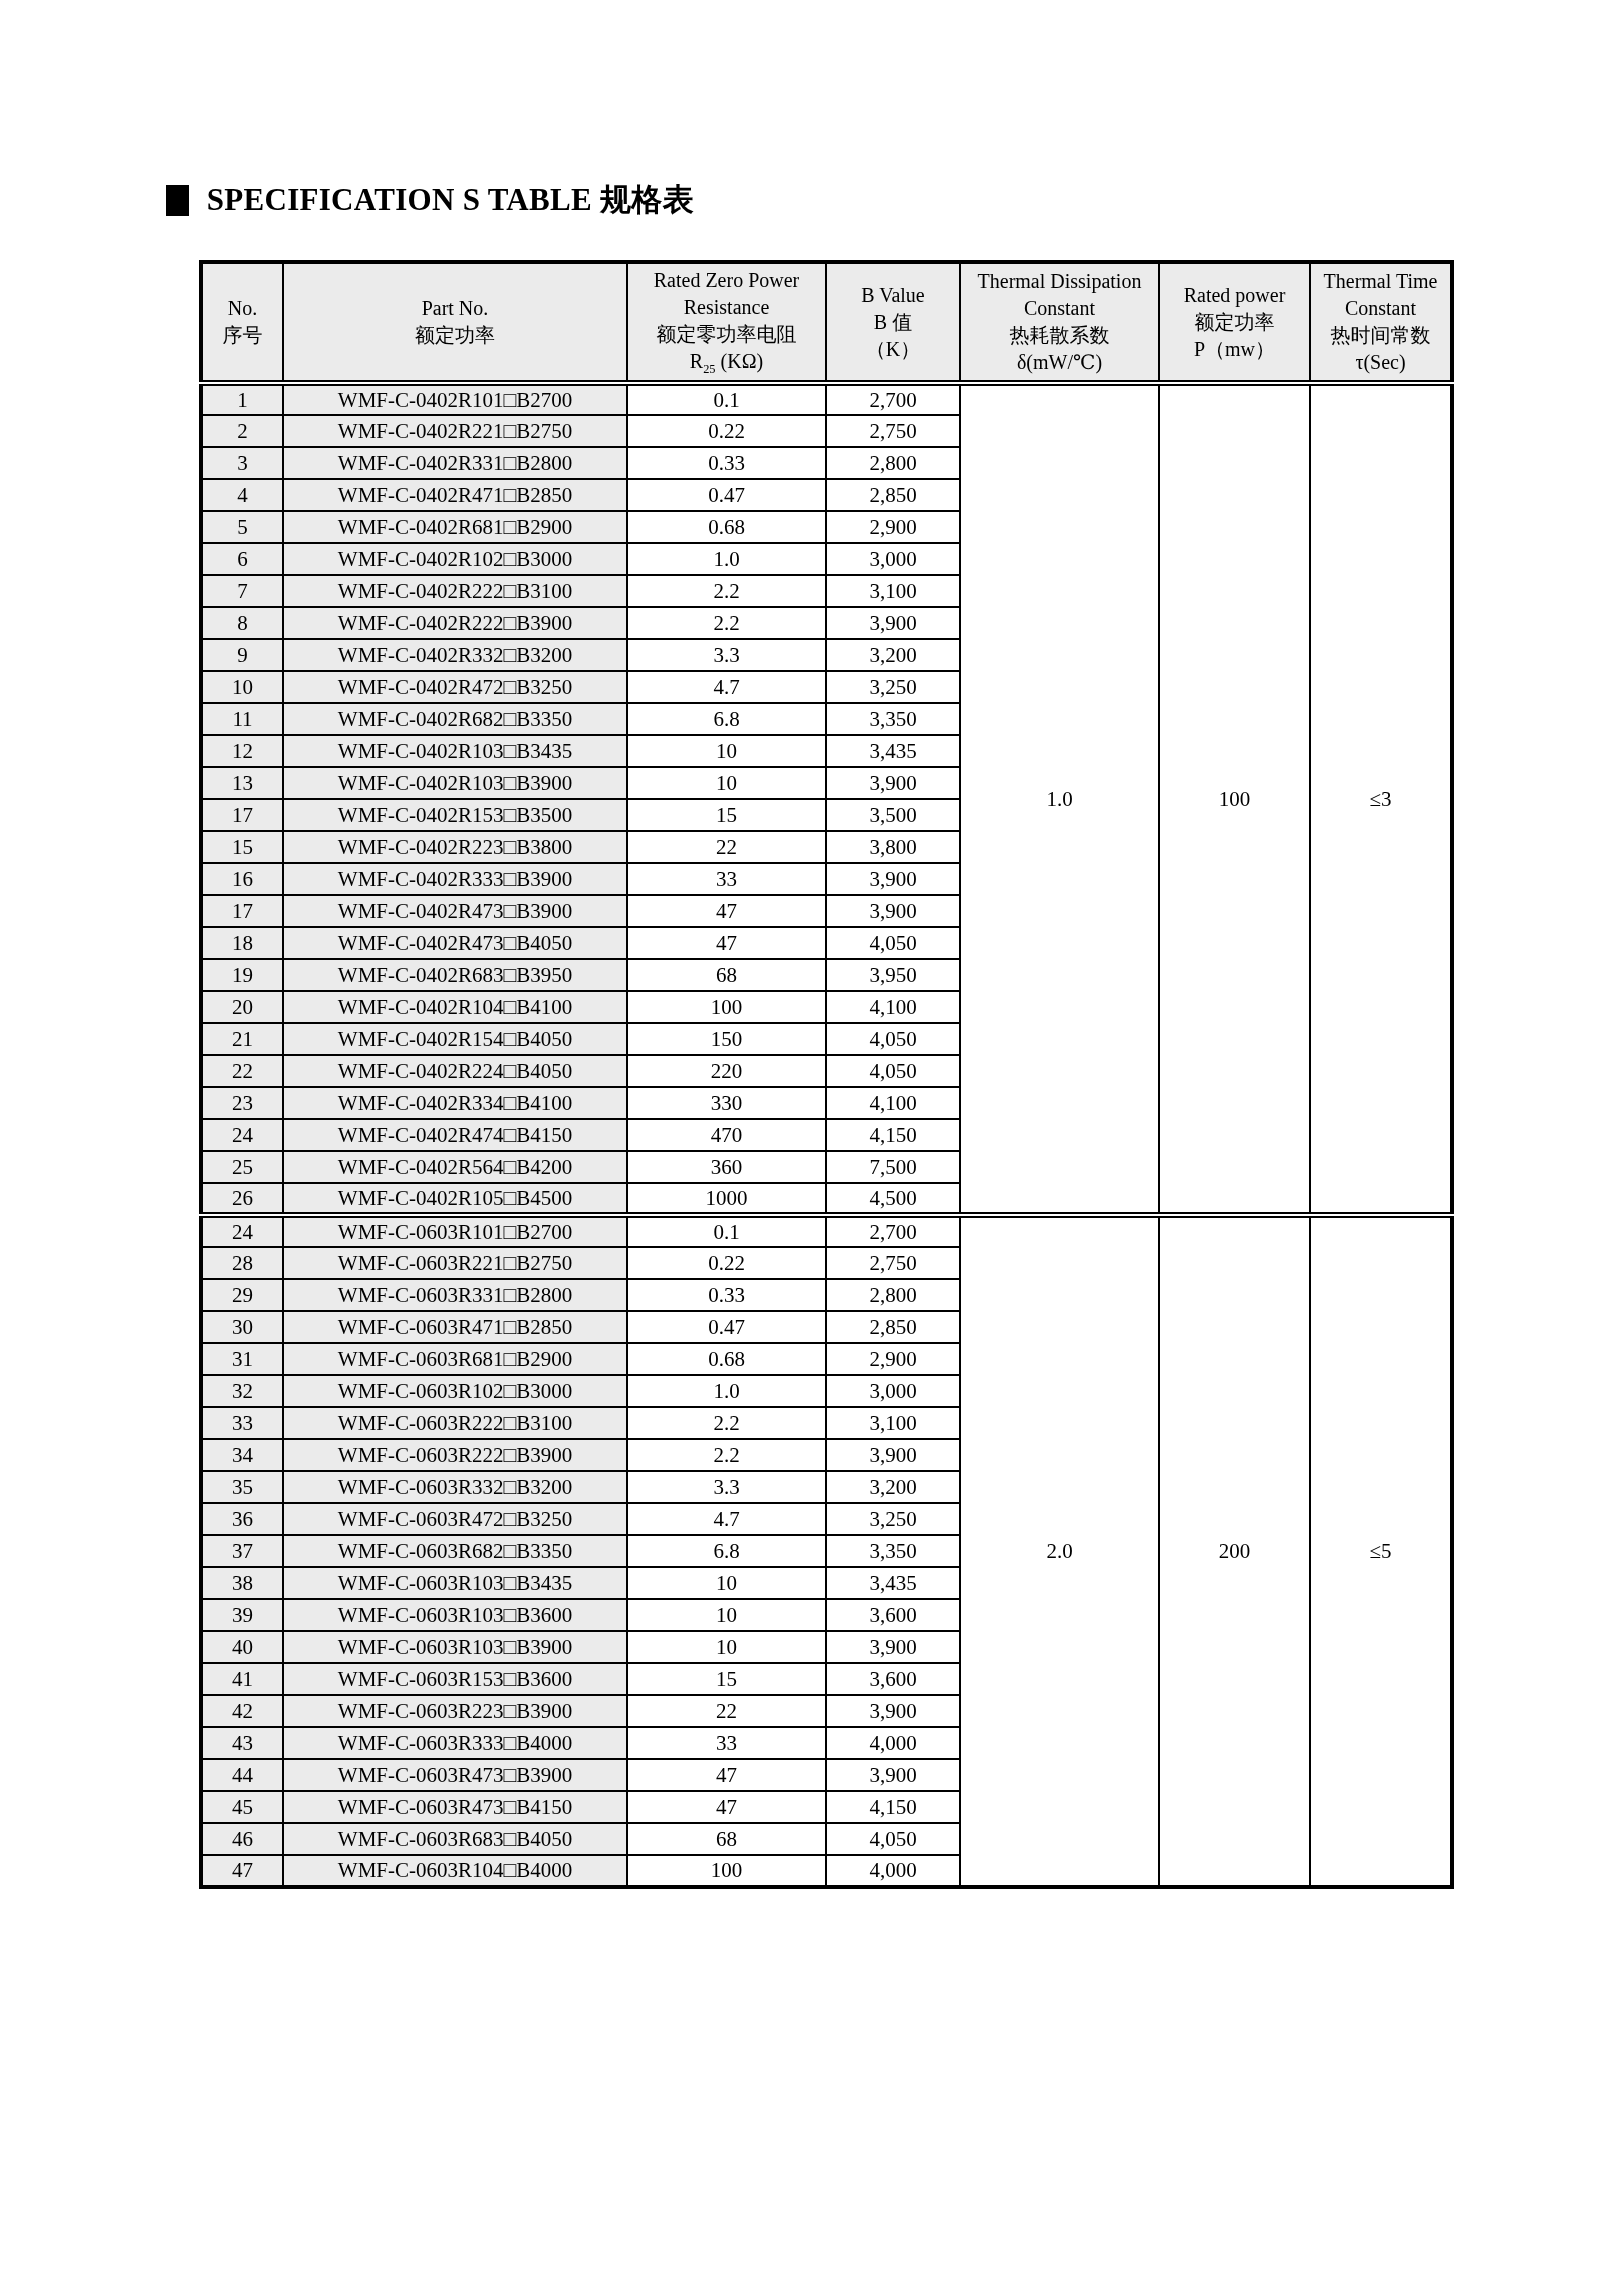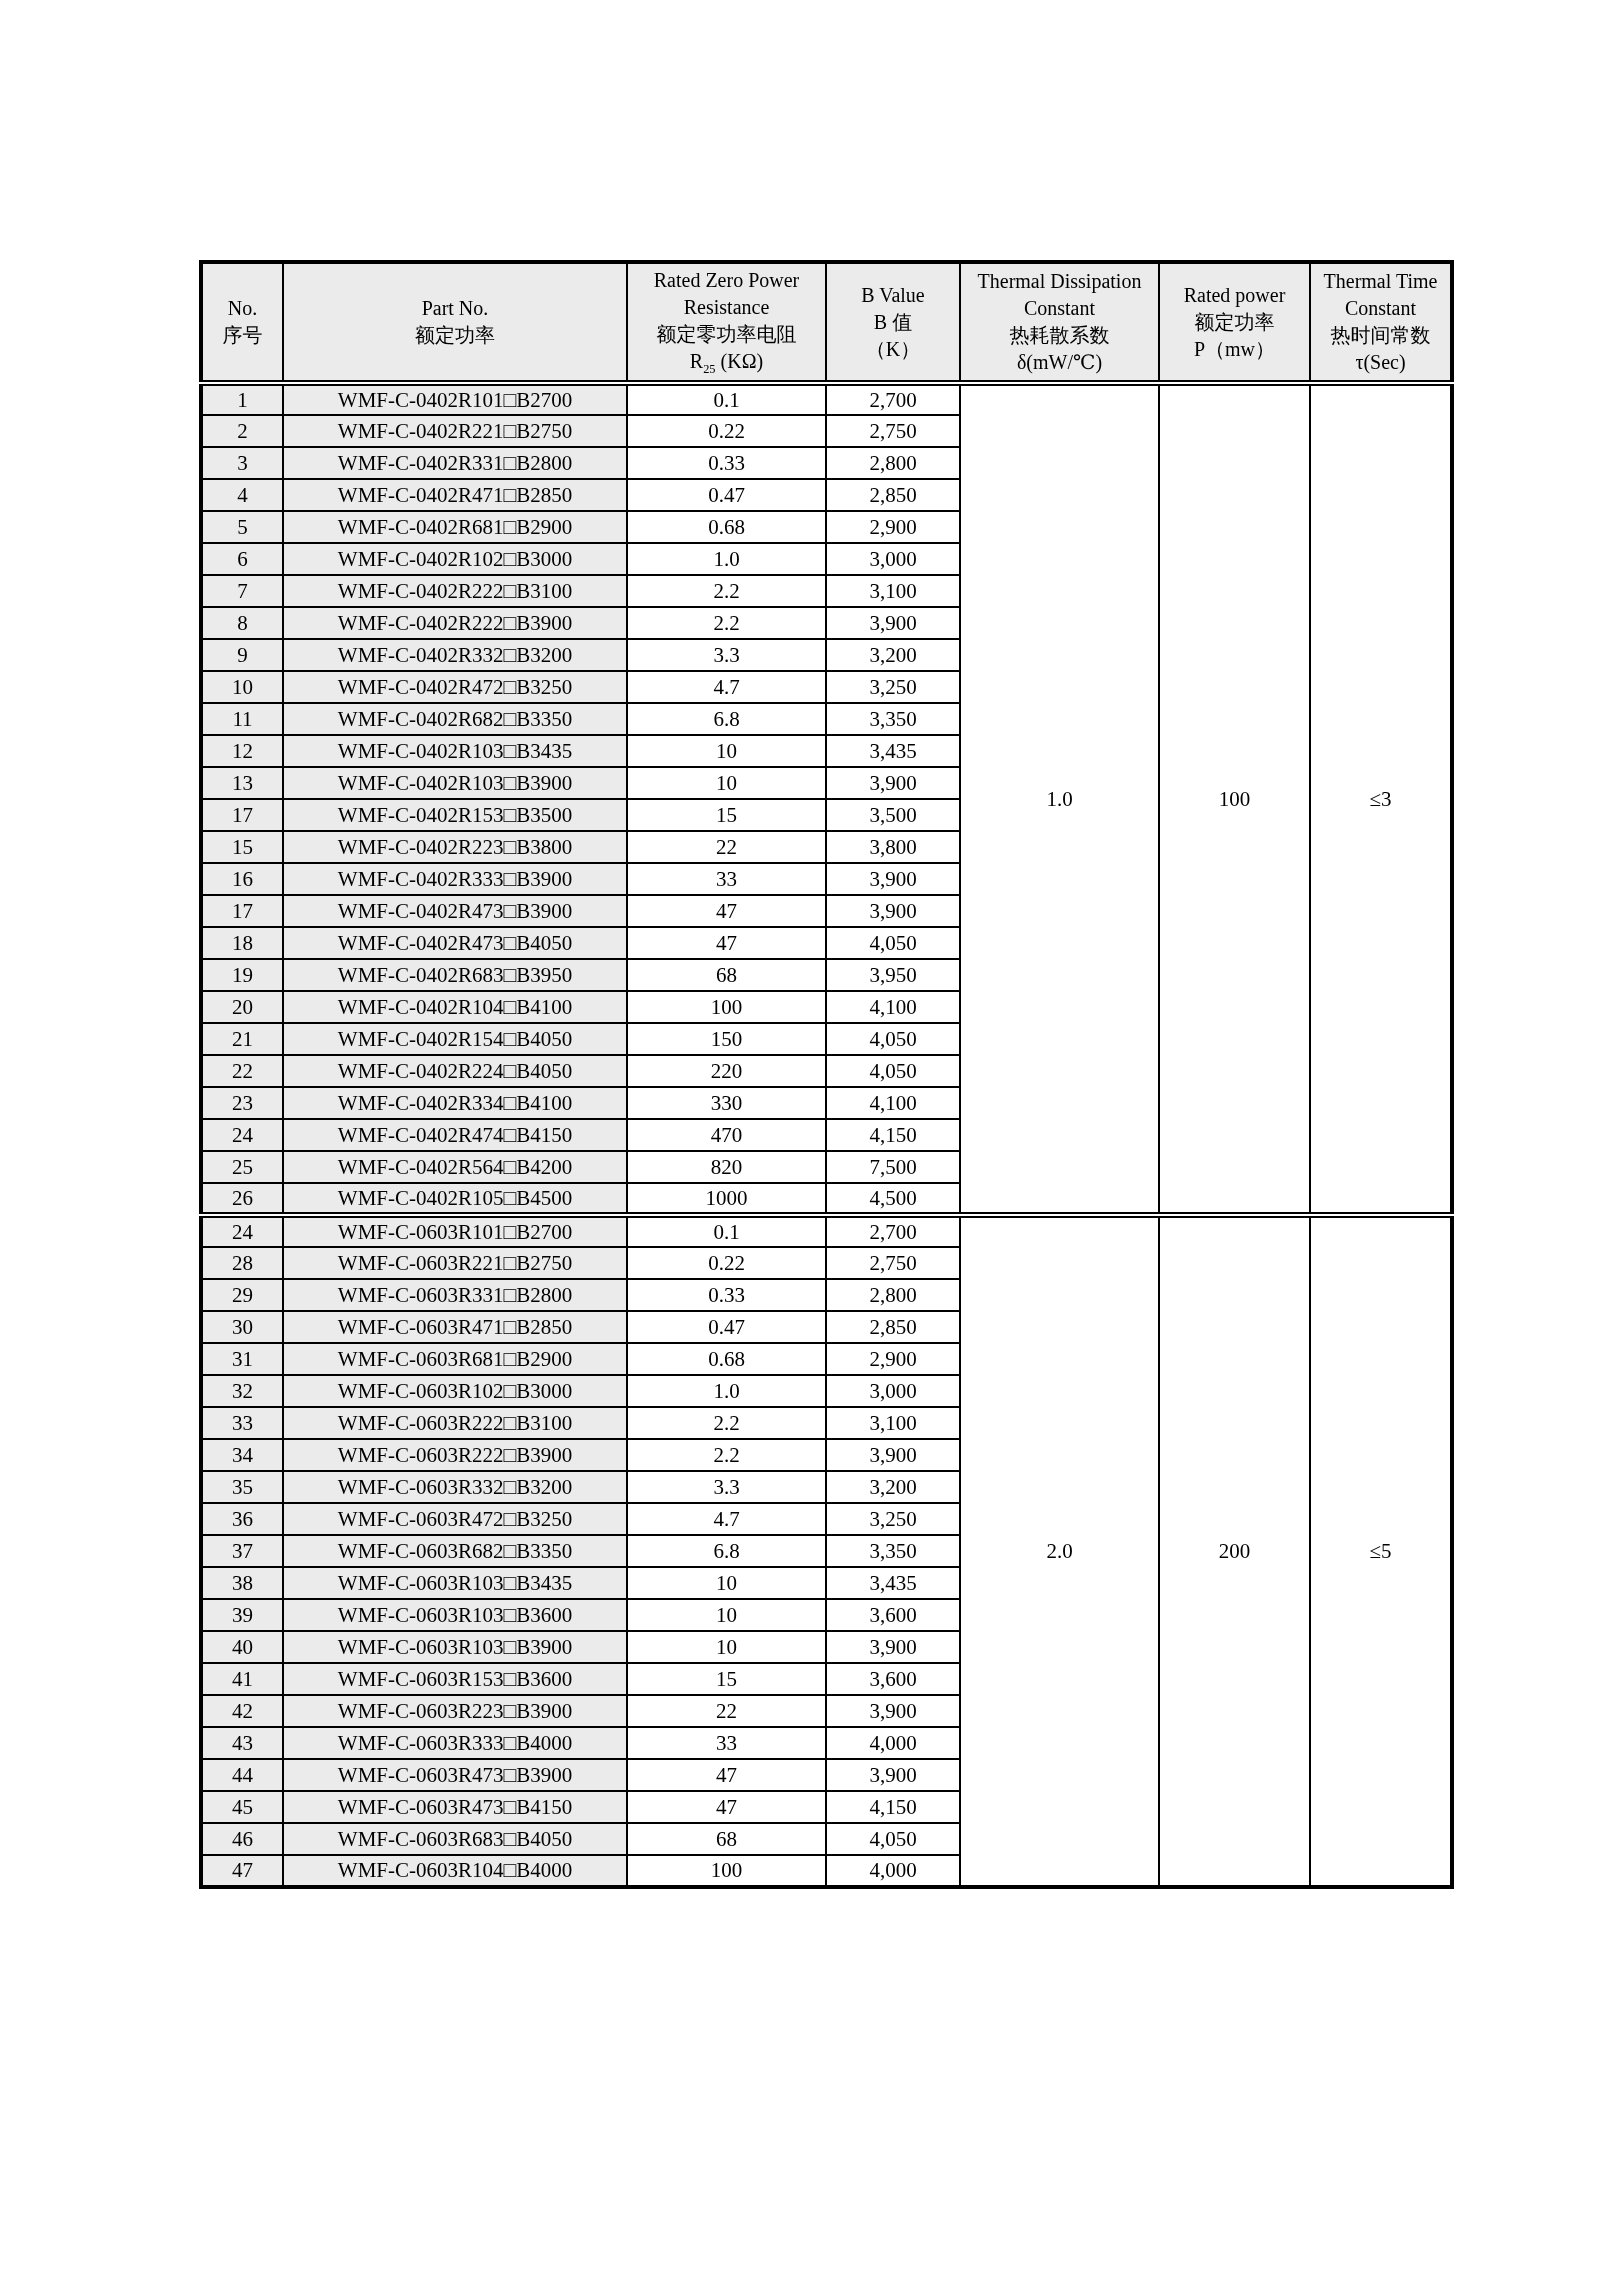--- a/index.html
+++ b/index.html
@@ -74,20 +74,24 @@
     border-bottom: 6.1px double #000000;
   }
   .header-line { white-space: nowrap; }
   sub { font-size: 0.62em; }
 </style>
 </head>
 <body>
 
 <div class="page">
 
+  <div class="title">
+    <span class="title-square"></span>
+    <span class="title-text">SPECIFICATION S TABLE 规格表</span>
+  </div>
 
   <table class="spec-table">
     <colgroup>
       <col style="width:82px">
       <col style="width:344px">
       <col style="width:199px">
       <col style="width:134px">
       <col style="width:199px">
       <col style="width:151px">
       <col style="width:142px">
@@ -276,21 +280,21 @@
         </tr>
         <tr>
           <td class="col-no">24</td>
           <td class="col-part">WMF-C-0402R474□B4150</td>
           <td class="col-r">470</td>
           <td class="col-b">4,150</td>
         </tr>
         <tr>
           <td class="col-no">25</td>
           <td class="col-part">WMF-C-0402R564□B4200</td>
-          <td class="col-r">820</td>
+          <td class="col-r">360</td>
           <td class="col-b">7,500</td>
         </tr>
         <tr class="group-end">
           <td class="col-no">26</td>
           <td class="col-part">WMF-C-0402R105□B4500</td>
           <td class="col-r">1000</td>
           <td class="col-b">4,500</td>
         </tr>
         <tr>
           <td class="col-no">24</td>

